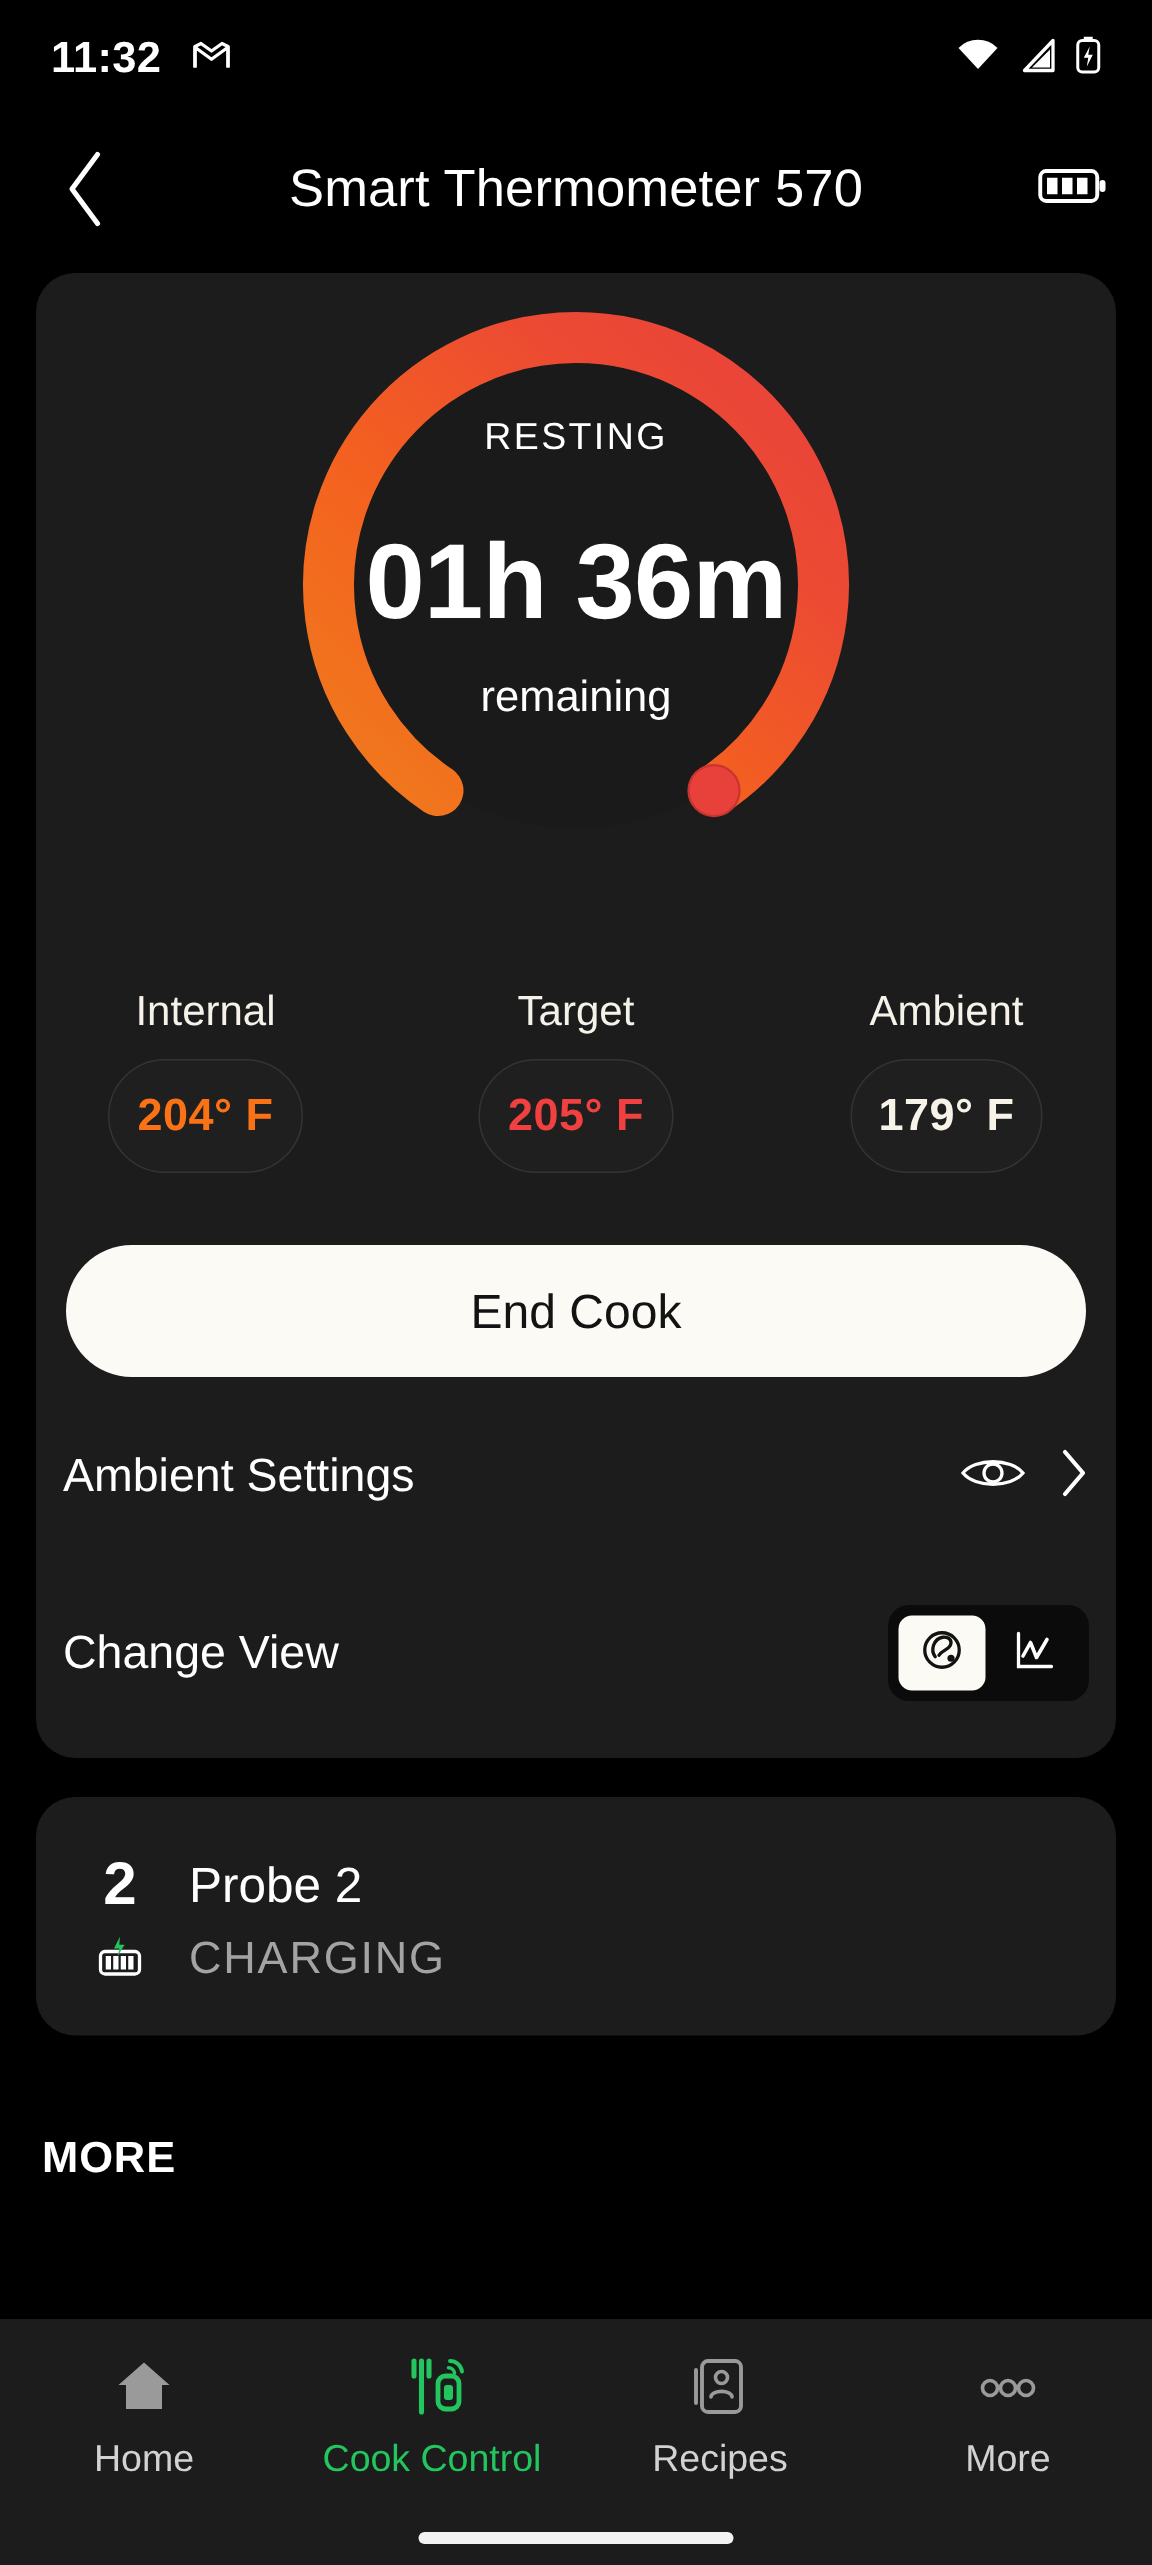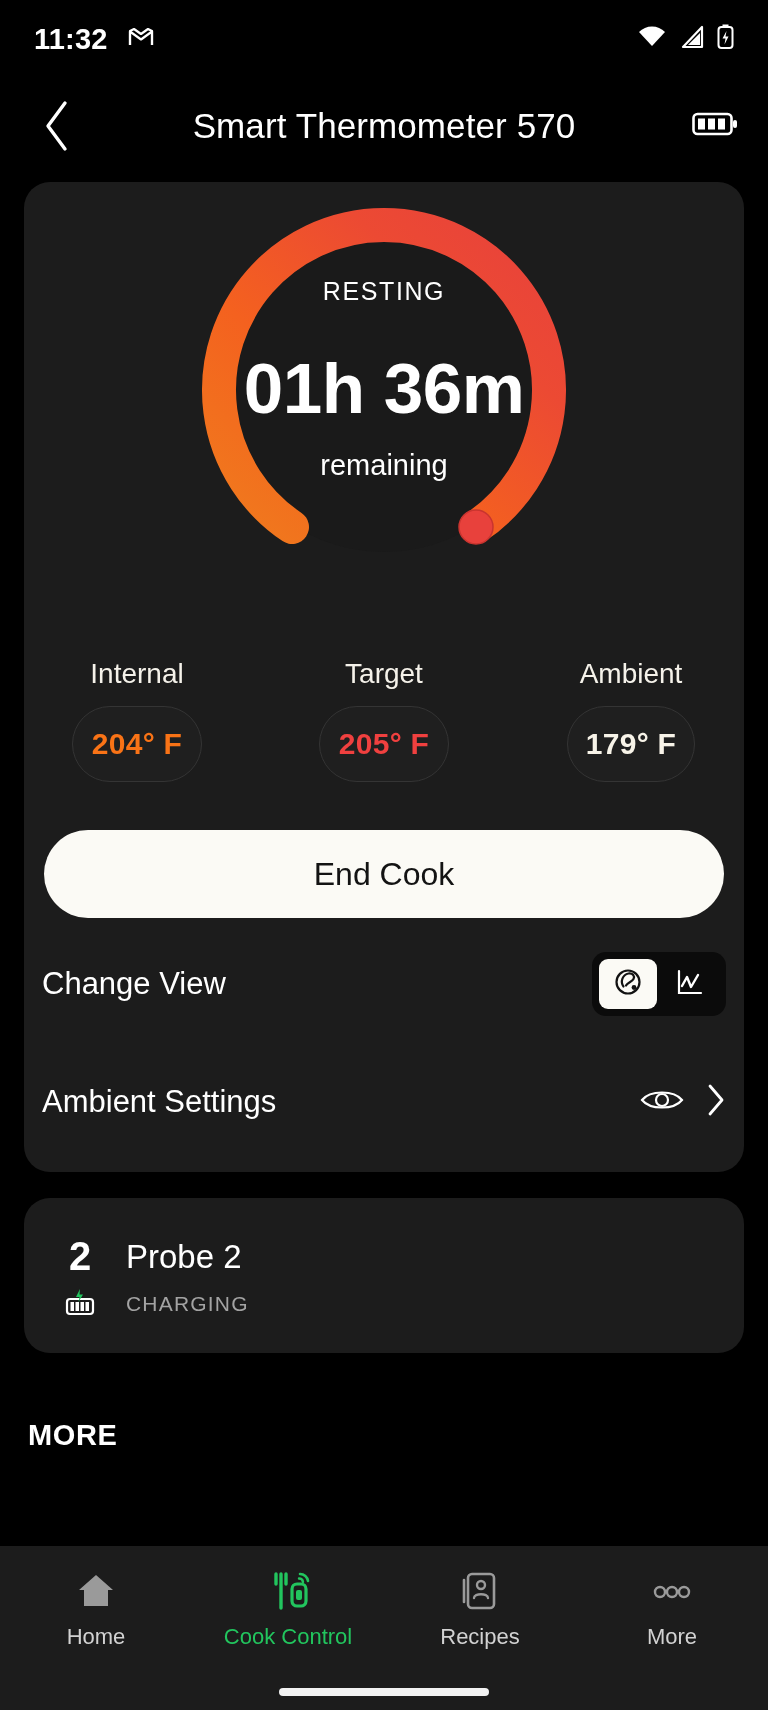--- a/index.html
+++ b/index.html
@@ -105,38 +105,38 @@
   
   .probe-card {
     margin:26px 24px 0; background:#1c1c1c; border-radius:26px;
     padding:36px 38px 34px; cursor:pointer;
   }
   .probe-top { display:flex; align-items:center; gap:28px; }
   .probe-num { color:#fff; font-size:40px; font-weight:700; width:36px; text-align:center; }
   .probe-name { color:#fff; font-size:33px; font-weight:500; }
   .probe-bot { display:flex; align-items:center; gap:28px; margin-top:10px; }
   .probe-batt { width:36px; display:flex; justify-content:center; }
-  .probe-status { color:#a3a3a3; font-size:21px; letter-spacing:1.2px; }
+  .probe-status { color:#a3a3a3; font-size:30px; letter-spacing:1.2px; }
 
   
   .more-heading {
     color:#fff; font-size:29px; font-weight:700; letter-spacing:.6px;
     padding:66px 0 0 28px;
   }
 
   
   .bottomnav {
     position:absolute; left:0; right:0; bottom:0; height:164px;
     background:#1c1c1c; display:flex; align-items:flex-start; padding-top:26px;
   }
   .nav-item {
     flex:1; display:flex; flex-direction:column; align-items:center; gap:10px;
     cursor:pointer;
   }
-  .nav-label { font-size:22px; color:#d2d2d2; }
+  .nav-label { font-size:25px; color:#d2d2d2; }
   .nav-item.active .nav-label { color:#22c55e; }
   .home-indicator {
     position:absolute; bottom:14px; left:50%; transform:translateX(-50%);
     width:210px; height:8px; border-radius:4px; background:#f2f2f2;
   }
 </style>
 </head>
 <body>
 
 <div class="phone">
@@ -226,20 +226,37 @@
         <div class="temp-label">Target</div>
         <div class="temp-pill" style="color:#f0403f">205° F</div>
       </div>
       <div class="temp-col">
         <div class="temp-label">Ambient</div>
         <div class="temp-pill wide" style="color:#f7f3e8">179° F</div>
       </div>
     </div>
 
     <div class="end-cook">End Cook</div>
+
+    <div class="row">
+      <div class="row-label">Ambient Settings</div>
+      <div class="row-right">
+        <span>
+          <svg width="44" height="28" viewBox="0 0 44 28">
+              <path d="M2 14 C10 4 34 4 42 14 C34 24 10 24 2 14 Z" fill="none" stroke="#fff" stroke-width="2.2"></path>
+              <circle cx="22" cy="14" r="6" fill="none" stroke="#fff" stroke-width="2.2"></circle>
+            </svg>
+        </span>
+        <span>
+          <svg width="20" height="34" viewBox="0 0 20 34">
+              <path d="M4 3 L16 17 L4 31" fill="none" stroke="#fff" stroke-width="2.8" stroke-linecap="round" stroke-linejoin="round"></path>
+            </svg>
+        </span>
+      </div>
+    </div>
 
     <div class="row">
       <div class="row-label">Change View</div>
       <div class="segmented">
         <div class="seg active">
           <span>
             <svg width="30" height="30" viewBox="0 0 30 30">
                 <circle cx="15" cy="15" r="11.5" fill="none" stroke="#121212" stroke-width="2.2"></circle>
                 <path d="M10.5 19.5 C7 15 9.5 7.5 15.5 6.5 C20 6 22 9 20.5 12 C19 15 14.5 15.5 13 18.5" fill="none" stroke="#121212" stroke-width="2.2" stroke-linecap="round"></path>
                 <circle cx="21" cy="20.5" r="2.4" fill="#121212"></circle>
@@ -249,37 +266,20 @@
         <div class="seg">
           <span>
             <svg width="30" height="30" viewBox="0 0 30 30">
                 <path d="M4 4 V26 H26" fill="none" stroke="#fff" stroke-width="2.2" stroke-linecap="round"></path>
                 <path d="M7 19 L12 10 L16 20 L23 8" fill="none" stroke="#fff" stroke-width="2.4" stroke-linecap="round" stroke-linejoin="round"></path>
               </svg>
           </span>
         </div>
       </div>
     </div>
-
-    <div class="row">
-      <div class="row-label">Ambient Settings</div>
-      <div class="row-right">
-        <span>
-          <svg width="44" height="28" viewBox="0 0 44 28">
-              <path d="M2 14 C10 4 34 4 42 14 C34 24 10 24 2 14 Z" fill="none" stroke="#fff" stroke-width="2.2"></path>
-              <circle cx="22" cy="14" r="6" fill="none" stroke="#fff" stroke-width="2.2"></circle>
-            </svg>
-        </span>
-        <span>
-          <svg width="20" height="34" viewBox="0 0 20 34">
-              <path d="M4 3 L16 17 L4 31" fill="none" stroke="#fff" stroke-width="2.8" stroke-linecap="round" stroke-linejoin="round"></path>
-            </svg>
-        </span>
-      </div>
-    </div>
   </div>
 
   <div class="probe-card">
     <div class="probe-top">
       <div class="probe-num">2</div>
       <div class="probe-name">Probe 2</div>
     </div>
     <div class="probe-bot">
       <div class="probe-batt">
         <svg width="34" height="30" viewBox="0 0 34 30">

